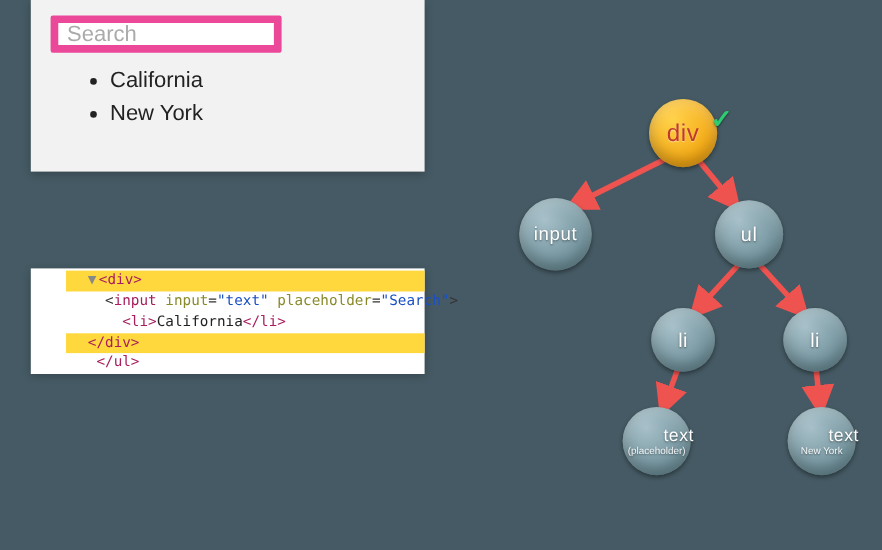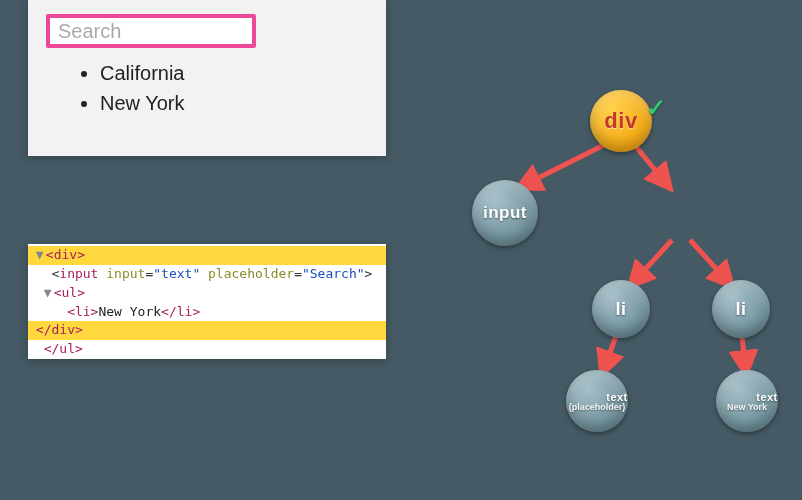--- a/index.html
+++ b/index.html
@@ -21,21 +21,21 @@
     height: 156px;
     background: #f2f2f2;
     box-shadow: 0 2px 8px rgba(0,0,0,0.25);
     padding: 14px 18px;
   }
   .ui-panel input[type=text] {
     width: 210px;
     height: 34px;
     padding: 4px 8px;
     font-size: 20px;
-    border: 4px solid #ec4899;
+    border: 7px solid #ec4899;
     border-radius: 2px;
     color: #333;
   }
   .ui-panel input[type=text]::placeholder { color: #aaa; }
   .ui-panel ul {
     margin-top: 10px;
     padding-left: 54px;
     font-size: 20px;
     color: #222;
     line-height: 1.5;
@@ -49,21 +49,21 @@
     top: 244px;
     width: 358px;
     background: #fff;
     box-shadow: 0 2px 8px rgba(0,0,0,0.25);
     font-family: Menlo, Consolas, monospace;
     font-size: 13px;
     line-height: 1.45;
     color: #333;
     padding: 2px 0 0 0;
   }
-  .code-line { white-space: pre; padding: 0 0; }
+  .code-line { white-space: pre; padding: 0 12px; margin-left: 32px; }
   .hl { background: #ffd83d; }
   .arrow { color: #888; display:inline-block; width: 10px; }
   .tag { color: #a71d5d; }
   .attr { color: #8a8a2b; }
   .val { color: #1a4fc4; }
   .txt { color: #222; }
 
   
   .tree {
     position: absolute;
@@ -72,21 +72,21 @@
     width: 360px;
     height: 420px;
   }
   .node {
     position: absolute;
     border-radius: 50%;
     display: flex;
     flex-direction: column;
     align-items: center;
     justify-content: center;
-    font-weight: 700;
+    font-weight: 400;
     color: #fff;
     text-shadow: 0 1px 2px rgba(0,0,0,0.5);
     box-shadow: inset 0 -6px 12px rgba(0,0,0,0.25), inset 0 6px 12px rgba(255,255,255,0.25), 0 2px 4px rgba(0,0,0,0.4);
   }
   .node .lbl { font-size: 18px; letter-spacing: 0.5px; }
   .node .sub { font-size: 9px; opacity: 0.9; margin-top: -1px; }
   .n-root {
     width: 62px; height: 62px;
     background: radial-gradient(circle at 35% 30%, #ffd24a, #f3a712 70%);
     left: 150px; top: 20px;
@@ -103,40 +103,39 @@
   .n-blue {
     background: radial-gradient(circle at 35% 30%, #a7c0c9, #6b8d97 75%);
   }
   .n-input { width: 66px; height: 66px; left: 32px;  top: 110px; }
   .n-input .lbl { font-size: 17px; }
   .n-ul    { width: 62px; height: 62px; left: 210px; top: 112px; }
   .n-li1   { width: 58px; height: 58px; left: 152px; top: 210px; }
   .n-li2   { width: 58px; height: 58px; left: 272px; top: 210px; }
   .n-t1    { width: 62px; height: 62px; left: 126px; top: 300px; }
   .n-t2    { width: 62px; height: 62px; left: 276px; top: 300px; }
-  .n-t1 .lbl, .n-t2 .lbl { font-size: 11px; padding-left: 40px; }
+  .n-t1 .lbl, .n-t2 .lbl { font-size: 16px; padding-left: 40px; }
 
   svg.edges { position: absolute; left: 0; top: 0; width: 100%; height: 100%; pointer-events: none; }
 </style>
 </head>
 <body>
 
 <div class="ui-panel">
   <input type="text" placeholder="Search" style="">
   <ul>
     <li>California</li>
     <li>New York</li>
   </ul>
 </div>
 
 <div class="code-panel">
   <div class="code-line hl"> <span class="arrow">▼</span><span class="tag">&lt;div&gt;</span></div>
   <div class="code-line">   &lt;<span class="tag">input</span> <span class="attr">input</span>=<span class="val">"text"</span> <span class="attr">placeholder</span>=<span class="val">"Search"</span>&gt;</div>
-  <div class="code-line">  <span class="arrow">▼</span><span class="tag">&lt;ul&gt;</span></div>
-  <div class="code-line">     <span class="tag">&lt;li&gt;</span><span class="txt">New York</span><span class="tag">&lt;/li&gt;</span></div>
+  <div class="code-line">     <span class="tag">&lt;li&gt;</span><span class="txt">California</span><span class="tag">&lt;/li&gt;</span></div>
   <div class="code-line hl"> <span class="tag">&lt;/div&gt;</span></div>
   <div class="code-line"><span class="tag">  &lt;/ul&gt;</span></div>
 </div>
 
 <div class="tree">
   <svg class="edges">
     <defs>
       <marker id="ah" viewBox="0 0 10 10" refX="8" refY="5" markerWidth="6" markerHeight="6" orient="auto-start-reverse">
         <path d="M 0 0 L 10 5 L 0 10 z" fill="#ef5350"></path>
       </marker>
@@ -150,20 +149,23 @@
   </svg>
 
   <div class="node n-root">
     <span class="lbl">div</span>
   </div>
   <span class="check">✓</span>
 
   <div class="node n-blue n-input">
     <span class="lbl">input</span>
   </div>
+  <div class="node n-blue n-ul">
+    <span class="lbl">ul</span>
+  </div>
   <div class="node n-blue n-li1">
     <span class="lbl">li</span>
   </div>
   <div class="node n-blue n-li2">
     <span class="lbl">li</span>
   </div>
   <div class="node n-blue n-t1">
     <span class="lbl">text</span>
     <span class="sub">(placeholder)</span>
   </div>

